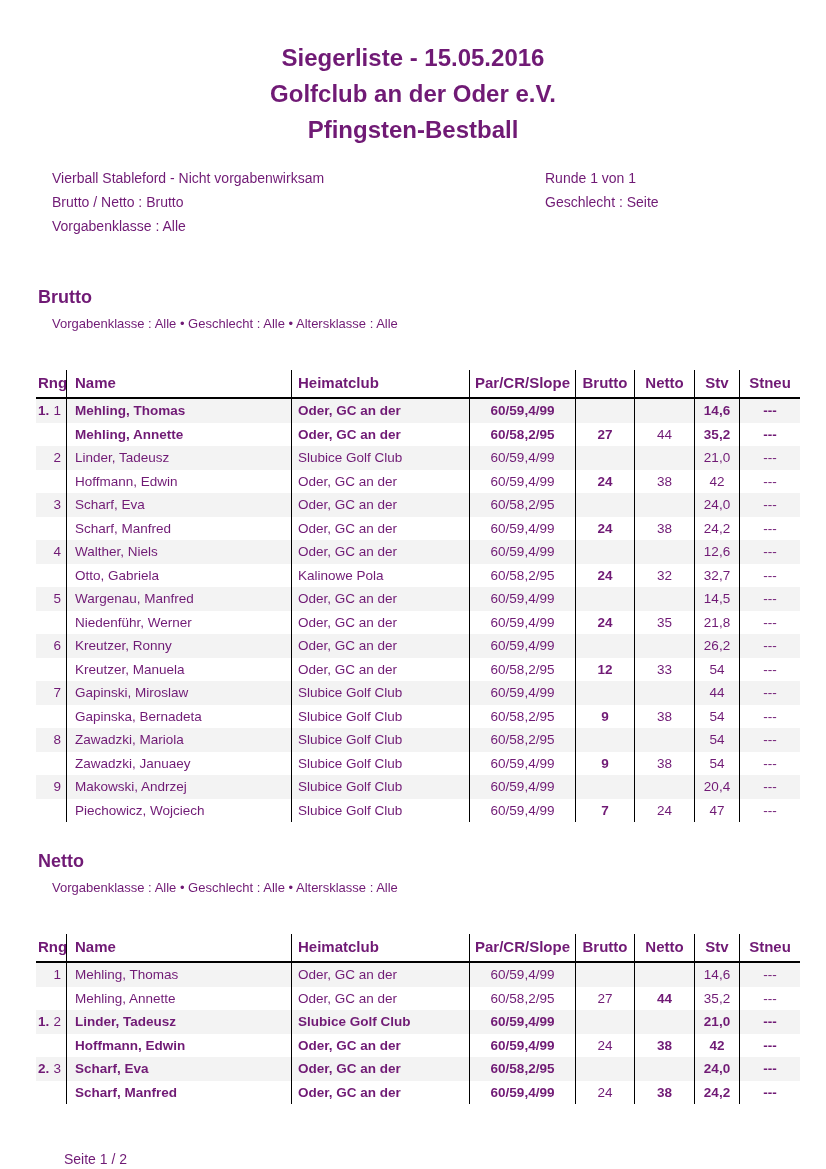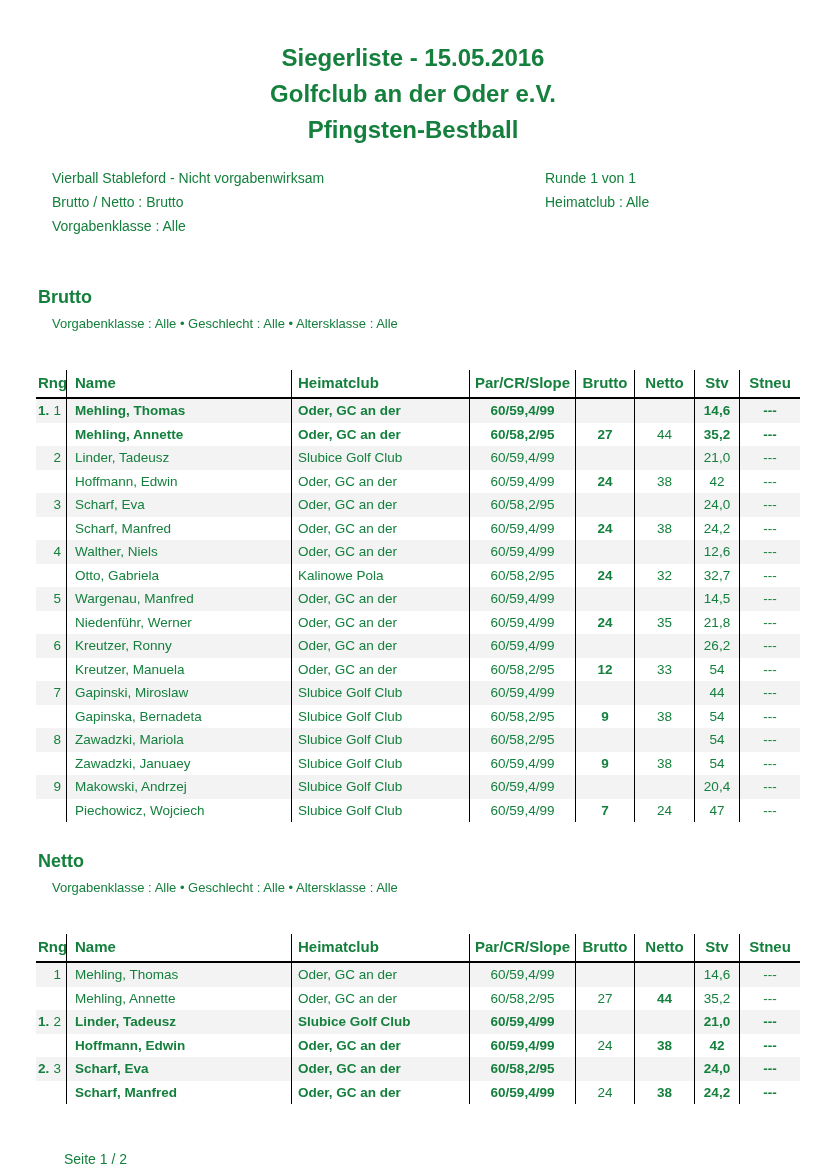--- a/index.html
+++ b/index.html
@@ -1,20 +1,20 @@
 <!DOCTYPE html>
 <html><head>
 <meta charset="utf-8">
 <style>
   html,body { margin:0; padding:0; background:#fff; }
   .page {
     position:relative;
     width:826px; height:1169px;
     background:#fff;
-    color:#15803d;
+    color:#701a75;
     font-family:"Liberation Sans","DejaVu Sans",sans-serif;
     overflow:hidden;
   }
   
   .titles { padding-top:40px; text-align:center; font-weight:bold; font-size:24px; line-height:36px; }
   
   .info {
     display:grid;
     grid-template-columns:293px 200px 1fr;
     margin:18px 16px 0 52px;
@@ -63,21 +63,21 @@
     <div>Golfclub an der Oder e.V.</div>
     <div>Pfingsten-Bestball</div>
   </div>
 
   <div class="info">
     <div>Vierball Stableford - Nicht vorgabenwirksam</div>
     <div></div>
     <div>Runde 1 von 1</div>
     <div>Brutto / Netto : Brutto</div>
     <div></div>
-    <div>Heimatclub : Alle</div>
+    <div>Geschlecht : Seite</div>
     <div>Vorgabenklasse :  Alle</div>
     <div></div>
   </div>
 
   <div class="section section-brutto">
     <div class="section-heading">Brutto</div>
     <div class="filter-line">Vorgabenklasse :  Alle  •  Geschlecht : Alle  •  Altersklasse : Alle</div>
     <div class="gtable">
       <div class="thead">
         <div class="cell c-rng">Rng</div>

